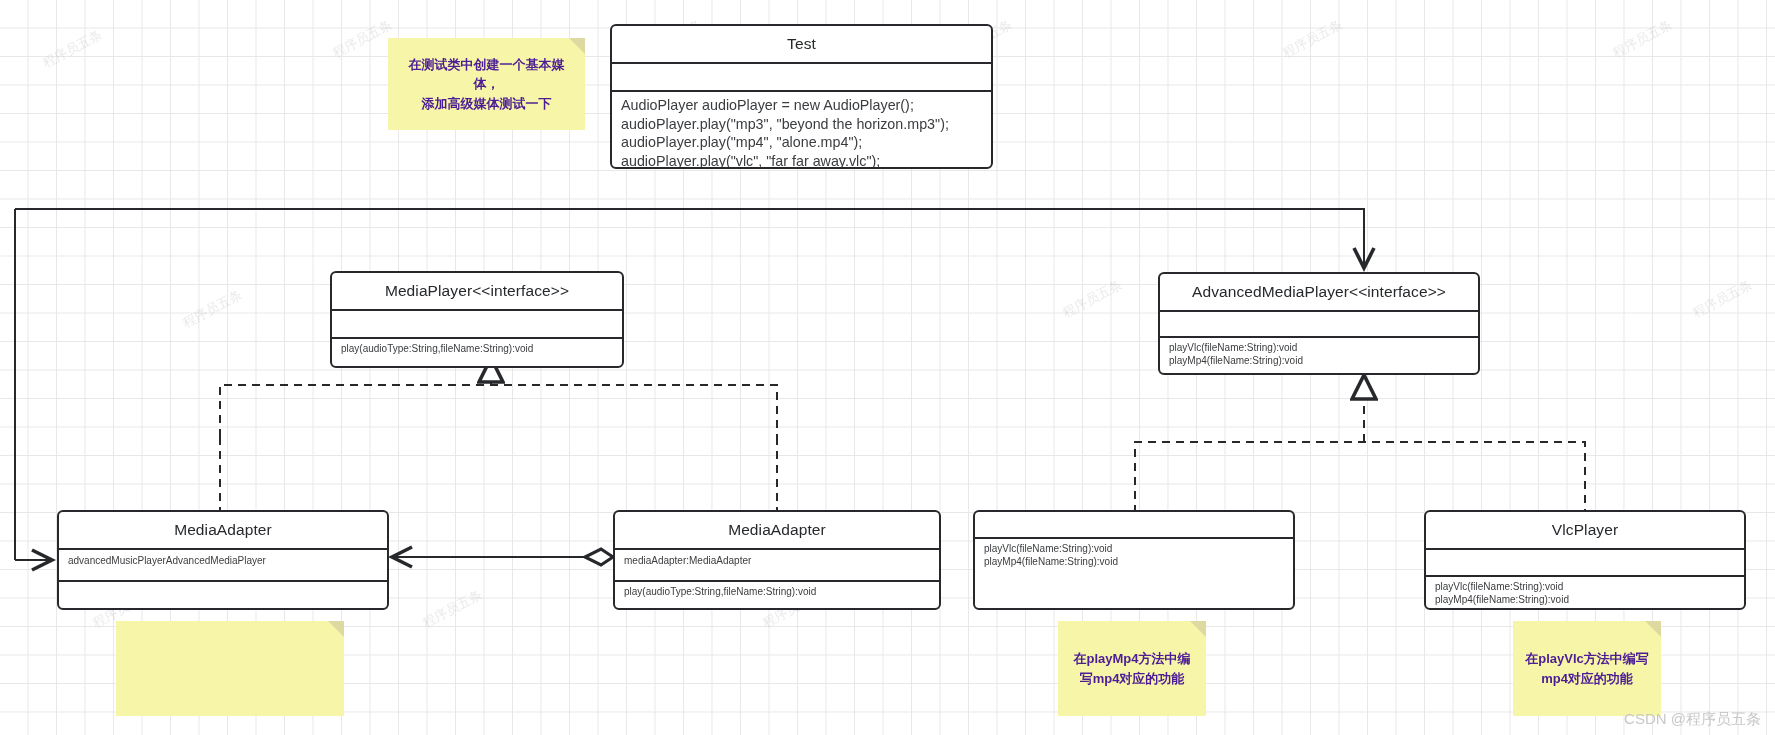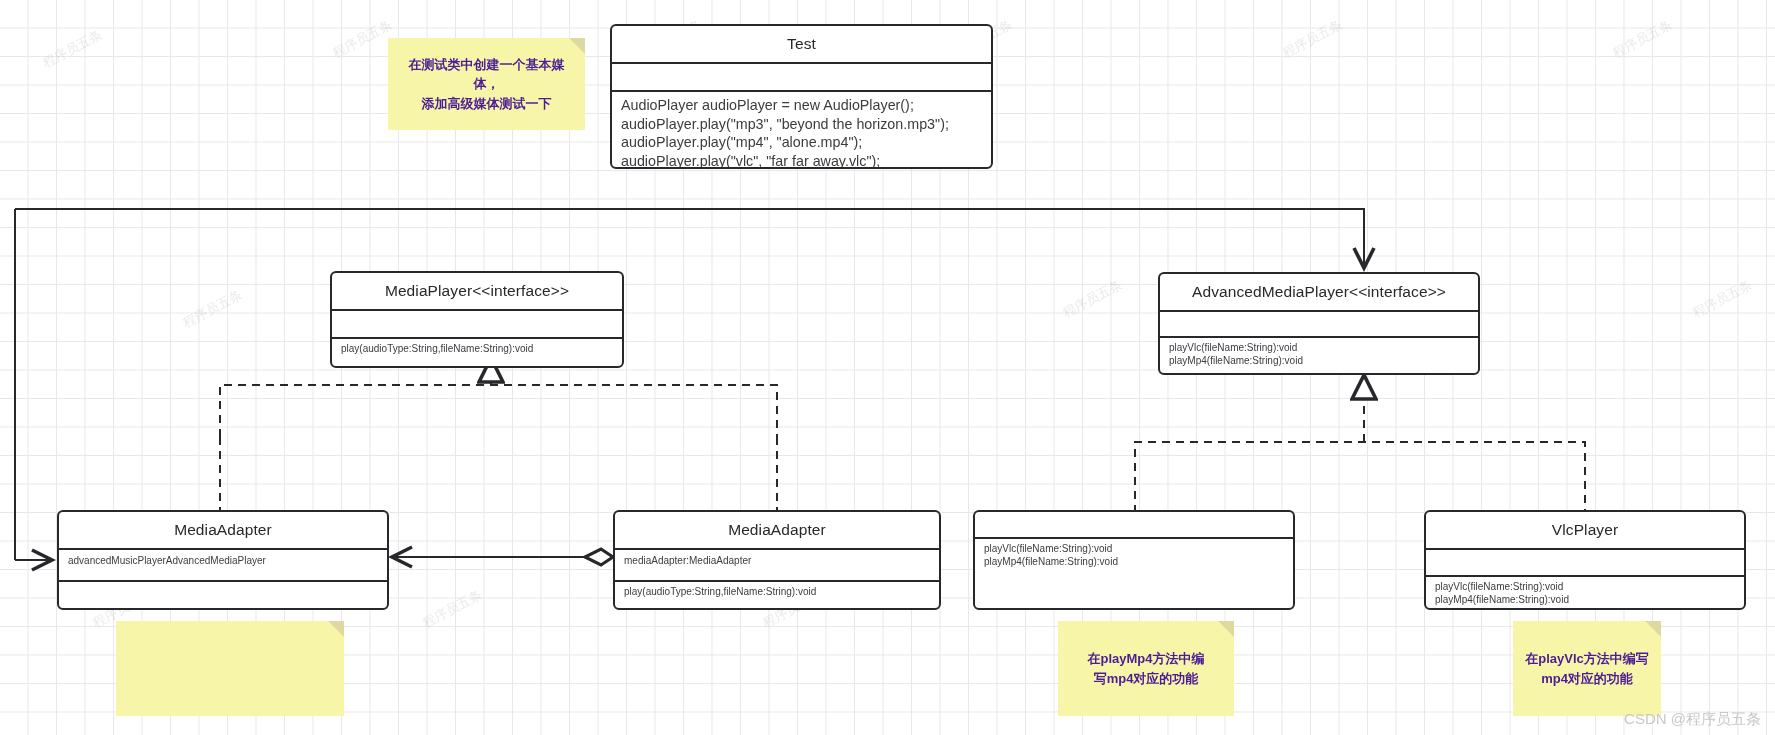--- a/index.html
+++ b/index.html
@@ -259,21 +259,21 @@
     <div class="ops">
       <div class="row">playVlc(fileName:String):void</div>
       <div class="row">playMp4(fileName:String):void</div>
     </div>
   </div>
 
   <div class="note" style="left:116px; top:621px; width:228px; height:95px;">
     <span class="fold"></span>
   </div>
 
-  <div class="note" style="left:1058px; top:621px; width:176px; height:95px;">
+  <div class="note" style="left:1058px; top:621px; width:148px; height:95px;">
     <span class="fold"></span>
     <span class="ntext">
       <span>在playMp4方法中编</span><br>
       <span>写mp4对应的功能</span>
     </span>
   </div>
 
   <div class="note" style="left:1513px; top:621px; width:148px; height:95px;">
     <span class="fold"></span>
     <span class="ntext">

